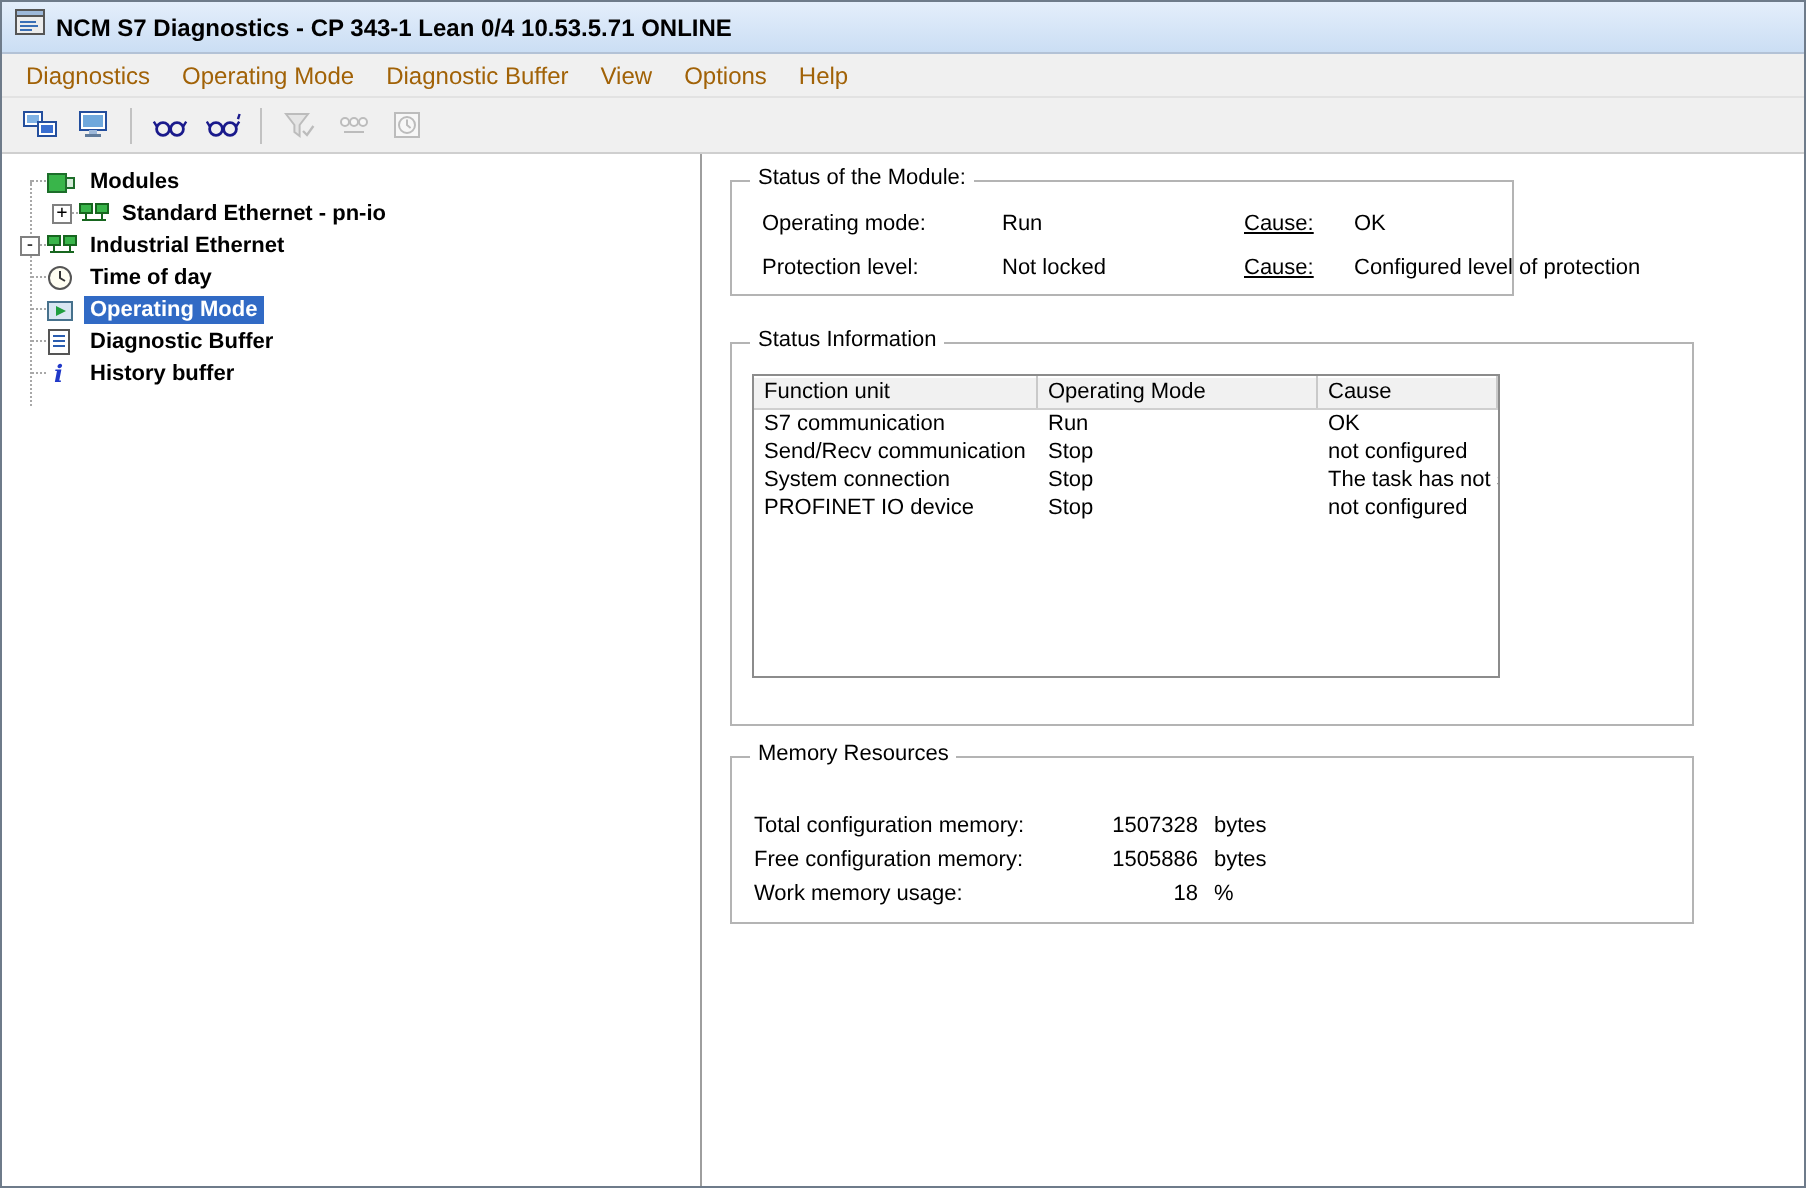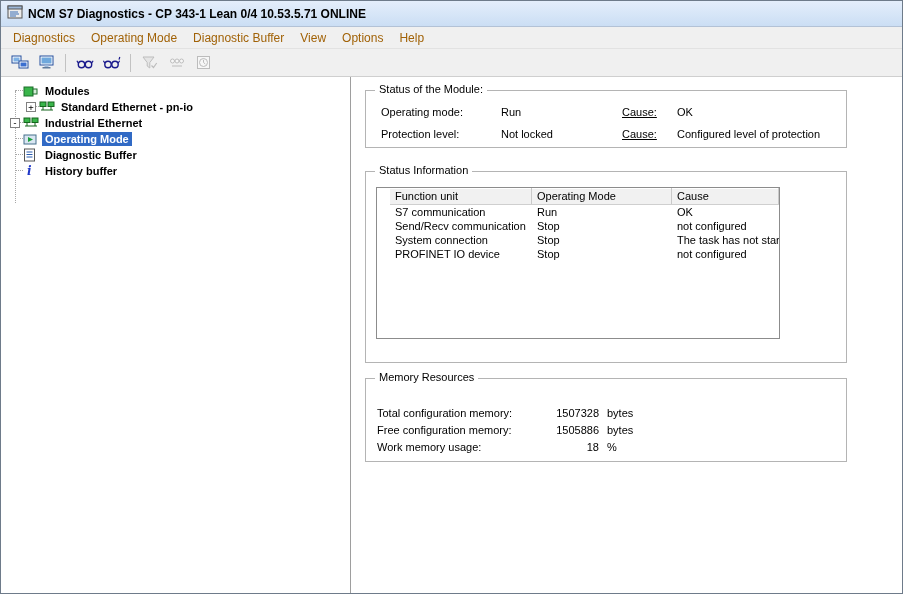--- a/index.html
+++ b/index.html
@@ -44,32 +44,32 @@
               font-family:"DejaVu Sans Mono", monospace; font-size:9px; line-height:8px; color:#000; }
   .expander.plus::before { content:"+"; }
   .expander.minus::before { content:"-"; }
   .ticon { width:19px; height:14px; flex:none; display:flex; align-items:center; }
   .tlabel { padding:1px 3px;font-weight:bold; }
   .tlabel.selected { background:#316ac5; color:#fff; }
 
   
   .group { position:absolute; border:1px solid #b4b4b4; background:#fff; font-size:11px; color:#000; }
   .gtitle { position:absolute; top:-8px; left:9px; background:#fff; padding:0 4px; font-size:11px; white-space:nowrap; }
-  .g1 { left:12px; top:13px;  width:482px; height:58px; }
+  .g1 { left:12px; top:13px;  width:392px; height:58px; }
   .g2 { left:12px; top:94px;  width:482px; height:192px; }
   .g3 { left:12px; top:301px; width:482px; height:84px; }
 
   .sm-row { position:absolute; left:0; right:0; height:14px; }
   .sm-row span { position:absolute; white-space:nowrap; }
   .sm-row .c1 { left:15px; }  .sm-row .c2 { left:135px; }
   .sm-row .c3 { left:256px;text-decoration:underline; } .sm-row .c4 { left:311px; }
 
   
-  .si-table { position:absolute; left:10px; top:15px; width:404px; height:152px;
-              border:1px solid #8c8c8c; background:#fff; overflow:hidden;padding-left:13px; }
+  .si-table { position:absolute; left:10px; top:15px; width:374px; height:152px;
+              border:1px solid #8c8c8c; background:#fff; overflow:hidden; }
   .si-head { display:flex; height:17px; background:#f1f1f1; border-bottom:1px solid #cfcfcf; }
   .si-head .hc { padding:2px 0 0 5px; border-right:1px solid #c9c9c9; box-shadow:inset 0 1px 0 #fff; white-space:nowrap; overflow:hidden; }
   .si-row { display:flex; height:14px; }
   .si-row .bc { padding:1px 0 0 5px; white-space:nowrap; overflow:hidden; }
   .colA { width:142px; flex:none; } .colB { width:140px; flex:none; } .colC { flex:1; }
 
   
   .mem-row { position:absolute; left:0; right:0; height:13px; }
   .mem-row span { position:absolute; white-space:nowrap; }
   .mem-label { left:11px; }
@@ -196,20 +196,30 @@
           <span class="ticon">
             <svg width="16" height="13" viewBox="0 0 16 13">
               <rect x="1" y="1" width="6" height="4.5" fill="#39b54a" stroke="#17661f"></rect>
               <rect x="9" y="1" width="6" height="4.5" fill="#39b54a" stroke="#17661f"></rect>
               <path d="M4 5.5 V9 M12 5.5 V9 M2 9 H14" stroke="#17661f" fill="none"></path>
             </svg>
           </span>
           <span class="tlabel">Industrial Ethernet</span>
         </div>
 
+        <div class="tree-row">
+          <span class="gutter"></span>
+          <span class="ticon">
+            <svg width="14" height="14" viewBox="0 0 14 14">
+              <circle cx="7" cy="7" r="5.5" fill="#fffef2" stroke="#555"></circle>
+              <path d="M7 3.5 V7 L9.5 8.5" stroke="#333" fill="none"></path>
+            </svg>
+          </span>
+          <span class="tlabel">Time of day</span>
+        </div>
 
         <div class="tree-row">
           <span class="gutter"></span>
           <span class="ticon">
             <svg width="15" height="13" viewBox="0 0 15 13">
               <rect x="1" y="2" width="12" height="9" fill="#d9e6f2" stroke="#46718c"></rect>
               <polygon points="5,4 10,6.5 5,9" fill="#1f9e3e"></polygon>
             </svg>
           </span>
           <span class="tlabel selected">Operating Mode</span>

